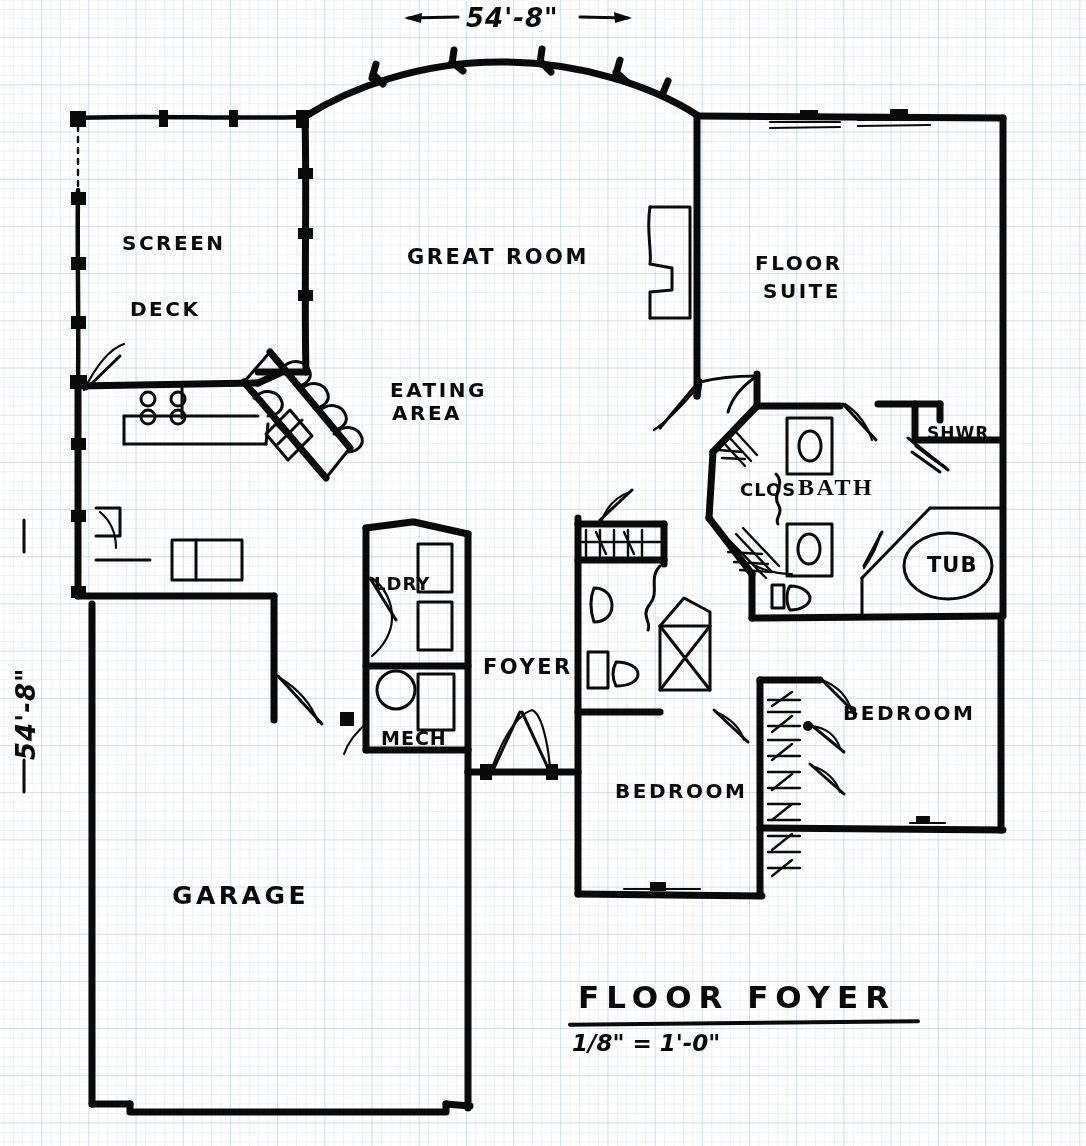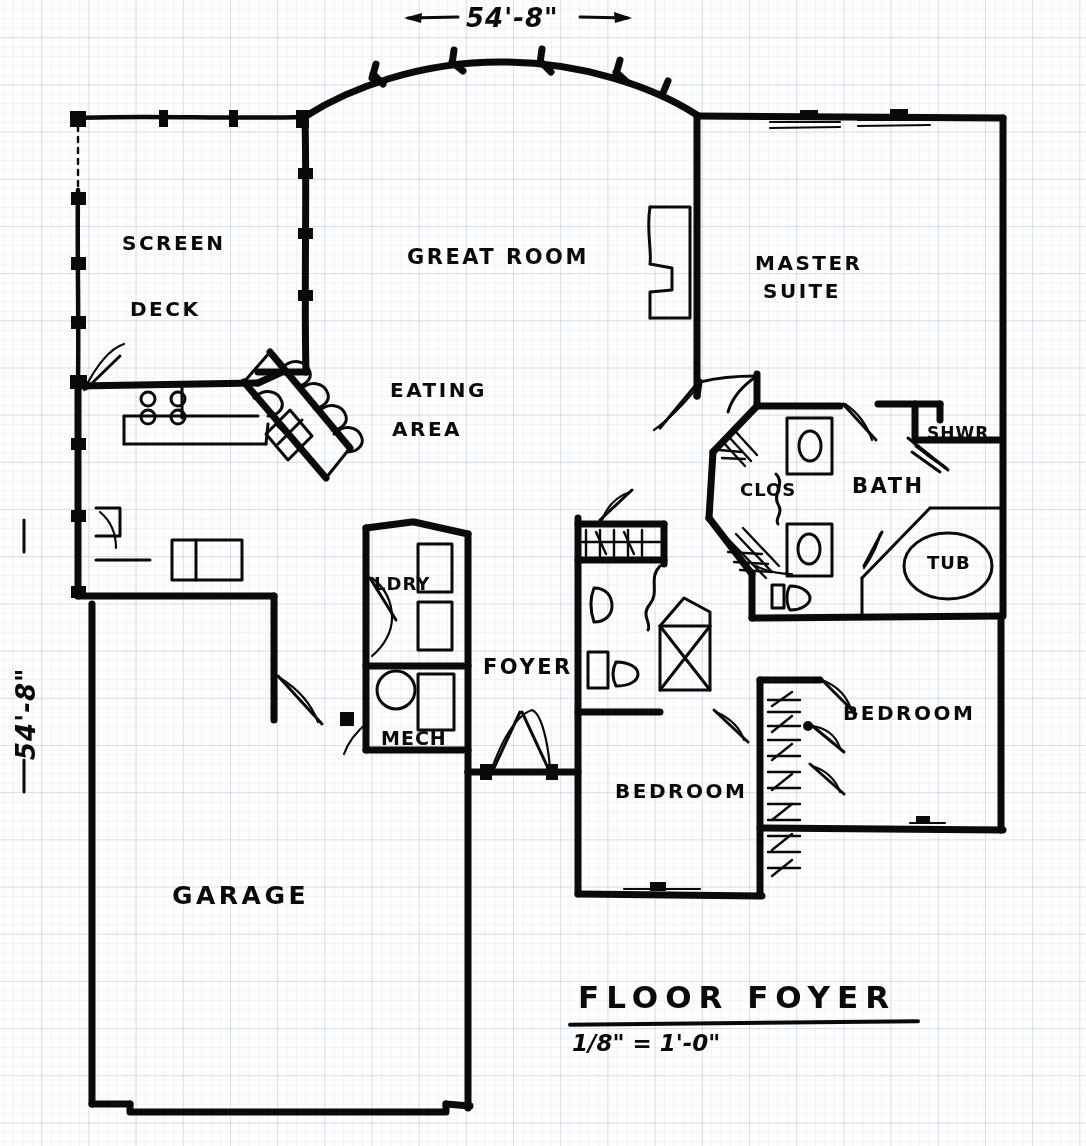--- a/index.html
+++ b/index.html
@@ -332,30 +332,30 @@
 
   <div class="lbl" style="left:466px;top:4px;font-size:26px;font-style:italic;letter-spacing:1px;">54'-8"</div>
 
   <div class="lbl" id="dim-left" style="left:12px;top:760px;font-size:26px;font-style:italic;letter-spacing:1px;">54'-8"</div>
 
   <div class="lbl" style="left:122px;top:232px;font-size:20px;">SCREEN</div>
   <div class="lbl" style="left:130px;top:262px;font-size:20px;margin-top:36px;">DECK</div>
 
   <div class="lbl" style="left:407px;top:245px;font-size:21px;">GREAT ROOM</div>
 
-  <div class="lbl" style="left:755px;top:252px;font-size:20px;">MASTER</div>
+  <div class="lbl" style="left:755px;top:252px;font-size:20px;">FLOOR</div>
   <div class="lbl" style="left:763px;top:280px;font-size:20px;">SUITE</div>
 
   <div class="lbl" style="left:390px;top:379px;font-size:20px;">EATING</div>
-  <div class="lbl" style="left:392px;top:418px;font-size:20px;">AREA</div>
+  <div class="lbl" style="left:392px;top:402px;font-size:20px;">AREA</div>
 
   <div class="lbl" style="left:740px;top:480px;font-size:18px;letter-spacing:1px;">CLOS</div>
-  <div class="lbl" style="left:852px;top:474px;font-size:21px;">BATH</div>
+  <div class="lbl" style="left:798px;top:474px;font-size:24px;font-family:Liberation Serif, serif;">BATH</div>
   <div class="lbl" style="left:927px;top:424px;font-size:17px;letter-spacing:1px;">SHWR</div>
-  <div class="lbl" style="left:927px;top:553px;font-size:18px;letter-spacing:1px;">TUB</div>
+  <div class="lbl" style="left:927px;top:553px;font-size:21px;letter-spacing:1px;">TUB</div>
 
   <div class="lbl" style="left:374px;top:574px;font-size:18px;letter-spacing:1px;">LDRY</div>
   <div class="lbl" style="left:381px;top:728px;font-size:19px;letter-spacing:1px;">MECH</div>
   <div class="lbl" style="left:483px;top:655px;font-size:21px;">FOYER</div>
 
   <div class="lbl" style="left:843px;top:702px;font-size:20px;">BEDROOM</div>
   <div class="lbl" style="left:615px;top:780px;font-size:20px;">BEDROOM</div>
 
   <div class="lbl sq" style="left:172px;top:882px;font-size:25px;text-align:right;">GARAGE</div>
 

